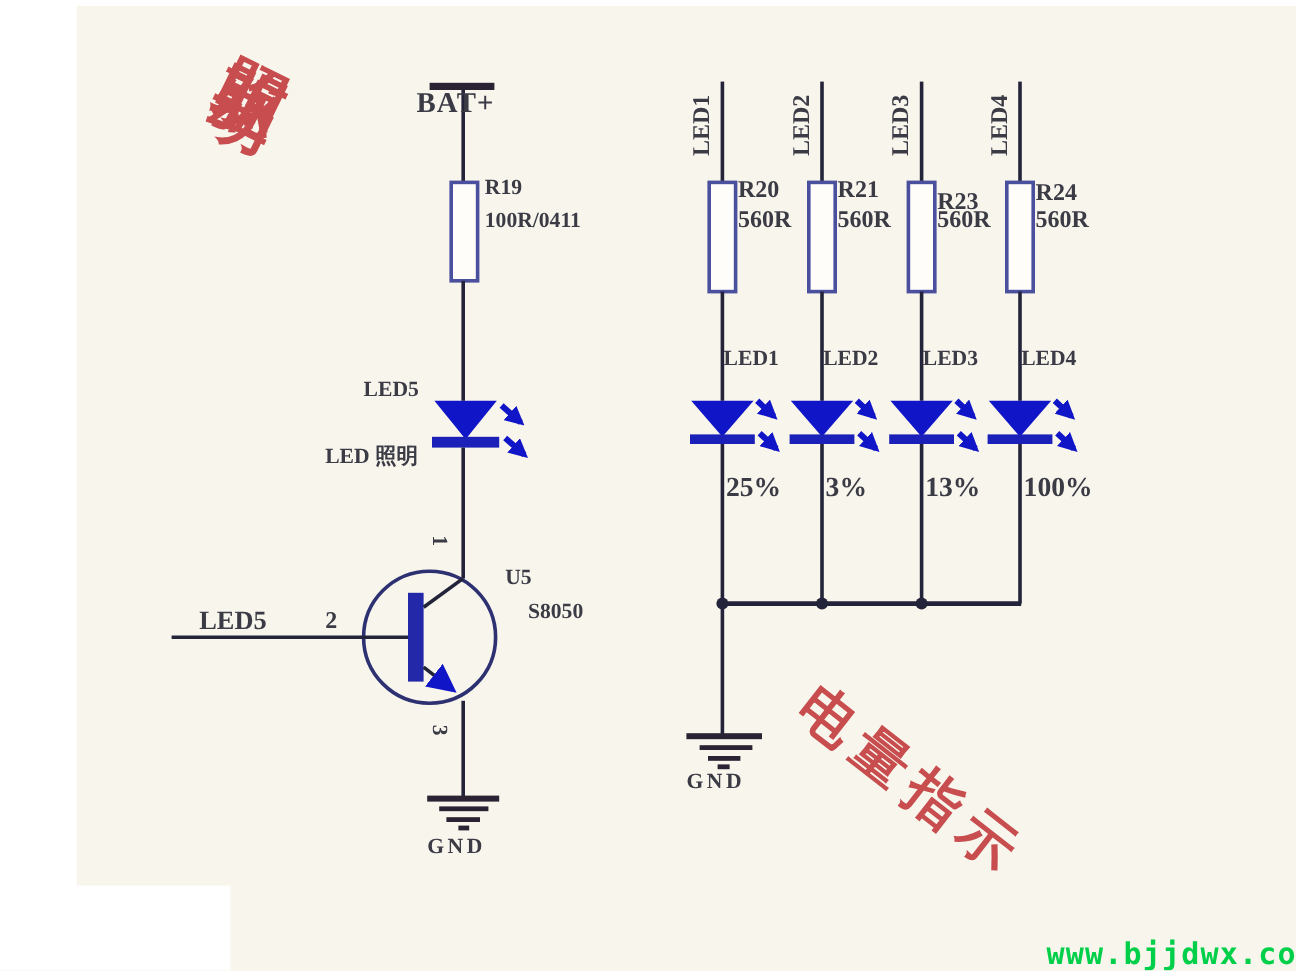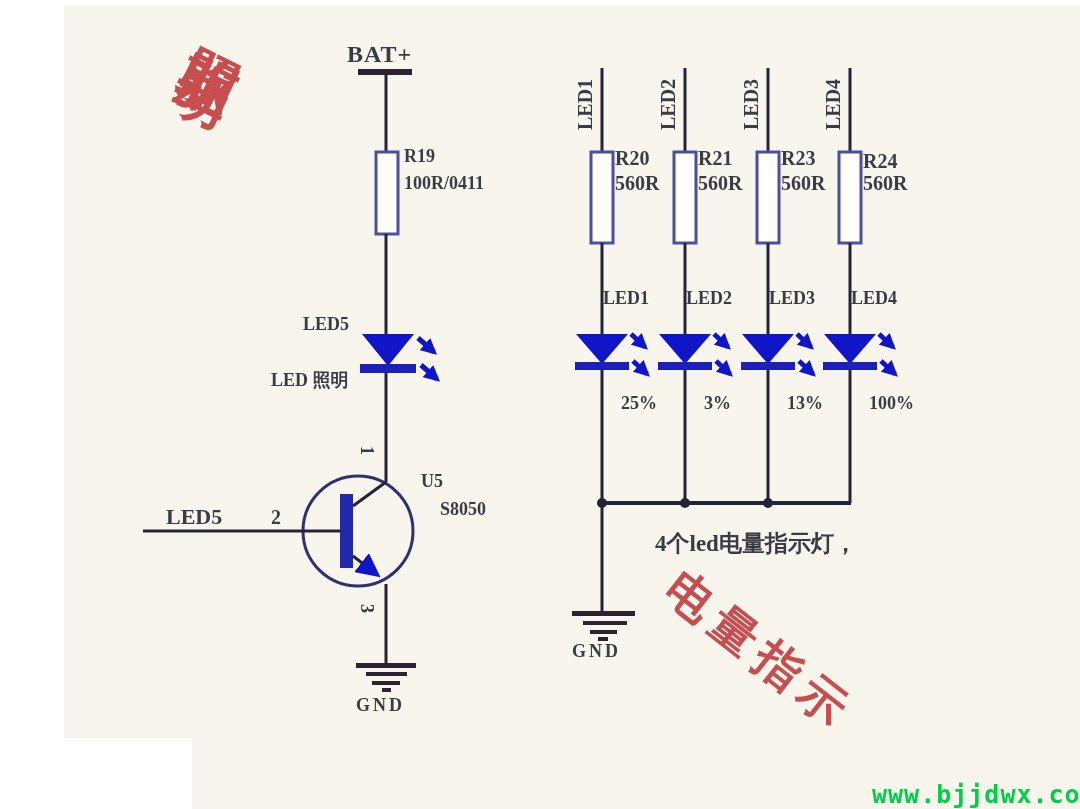--- a/index.html
+++ b/index.html
@@ -8,22 +8,22 @@
     background:#ffffff;
     font-family:"Liberation Serif","DejaVu Serif",serif;
   }
   .paper{position:absolute;left:64px;top:5px;width:1016px;height:804px;background:#f8f5ec;}
   .paper-notch{position:absolute;left:0;top:738px;width:192px;height:71px;background:#ffffff;}
   svg.wires{position:absolute;left:0;top:0;}
   .lbl{
     position:absolute;white-space:nowrap;color:#3b3b46;font-weight:600;
     font-family:"Liberation Serif","DejaVu Serif",serif;
   }
-  .fs24{font-size:24px;} .fs23{font-size:23px;} .fs22{font-size:22px;}
-  .fs21{font-size:18px;} .fs20{font-size:20px;} .fs19{font-size:18px;padding-left:16px;} .fs18{font-size:18px;}
+  .fs24{font-size:24px;margin-top:32px;} .fs23{font-size:23px;} .fs22{font-size:22px;}
+  .fs21{font-size:18px;} .fs20{font-size:20px;} .fs19{font-size:23px;} .fs18{font-size:18px;}
   .rot90{transform:rotate(90deg);transform-origin:center;}
   .vnet{
     position:absolute;width:70px;height:22px;transform:rotate(-90deg);
     font-size:20px;font-weight:600;color:#3b3b46;white-space:nowrap;
     font-family:"Liberation Serif","DejaVu Serif",serif;
   }
   .stamp{
     position:absolute;color:#c23b3e;opacity:.9;font-weight:bold;
     font-family:"Liberation Sans","DejaVu Sans",sans-serif;line-height:1.05;
   }
@@ -163,35 +163,34 @@
 
   <div class="vnet" style="left:550px;top:84px">LED1</div>
   <div class="vnet" style="left:633px;top:84px">LED2</div>
   <div class="vnet" style="left:716px;top:84px">LED3</div>
   <div class="vnet" style="left:798px;top:84px">LED4</div>
 
   <div class="lbl fs20" style="left:615px;top:147px">R20</div>
   <div class="lbl fs20" style="left:615px;top:172px">560R</div>
   <div class="lbl fs20" style="left:698px;top:147px">R21</div>
   <div class="lbl fs20" style="left:698px;top:172px">560R</div>
-  <div class="lbl fs20" style="left:781px;top:147px">R23</div>
+  <div class="lbl fs20" style="left:781px;top:157px">R23</div>
   <div class="lbl fs20" style="left:781px;top:172px">560R</div>
   <div class="lbl fs20" style="left:863px;top:150px">R24</div>
   <div class="lbl fs20" style="left:863px;top:172px">560R</div>
 
   <div class="lbl fs21" style="left:603px;top:288px">LED1</div>
   <div class="lbl fs21" style="left:686px;top:288px">LED2</div>
   <div class="lbl fs21" style="left:769px;top:288px">LED3</div>
   <div class="lbl fs21" style="left:851px;top:288px">LED4</div>
 
   <div class="lbl fs19" style="left:605px;top:393px">25%</div>
   <div class="lbl fs19" style="left:688px;top:393px">3%</div>
   <div class="lbl fs19" style="left:771px;top:393px">13%</div>
   <div class="lbl fs19" style="left:853px;top:393px">100%</div>
 
-  <div class="lbl fs23" style="left:655px;top:528px;font-weight:600">4个led电量指示灯，</div>
   <div class="lbl fs21" style="left:572px;top:641px;letter-spacing:3px">GND</div>
 
   <div class="stamp stamp-left">照明驱动</div>
   <div class="stamp stamp-right">电量指示</div>
 
   <div class="url">www.bjjdwx.com</div>
 </div>
 
 </body></html>

